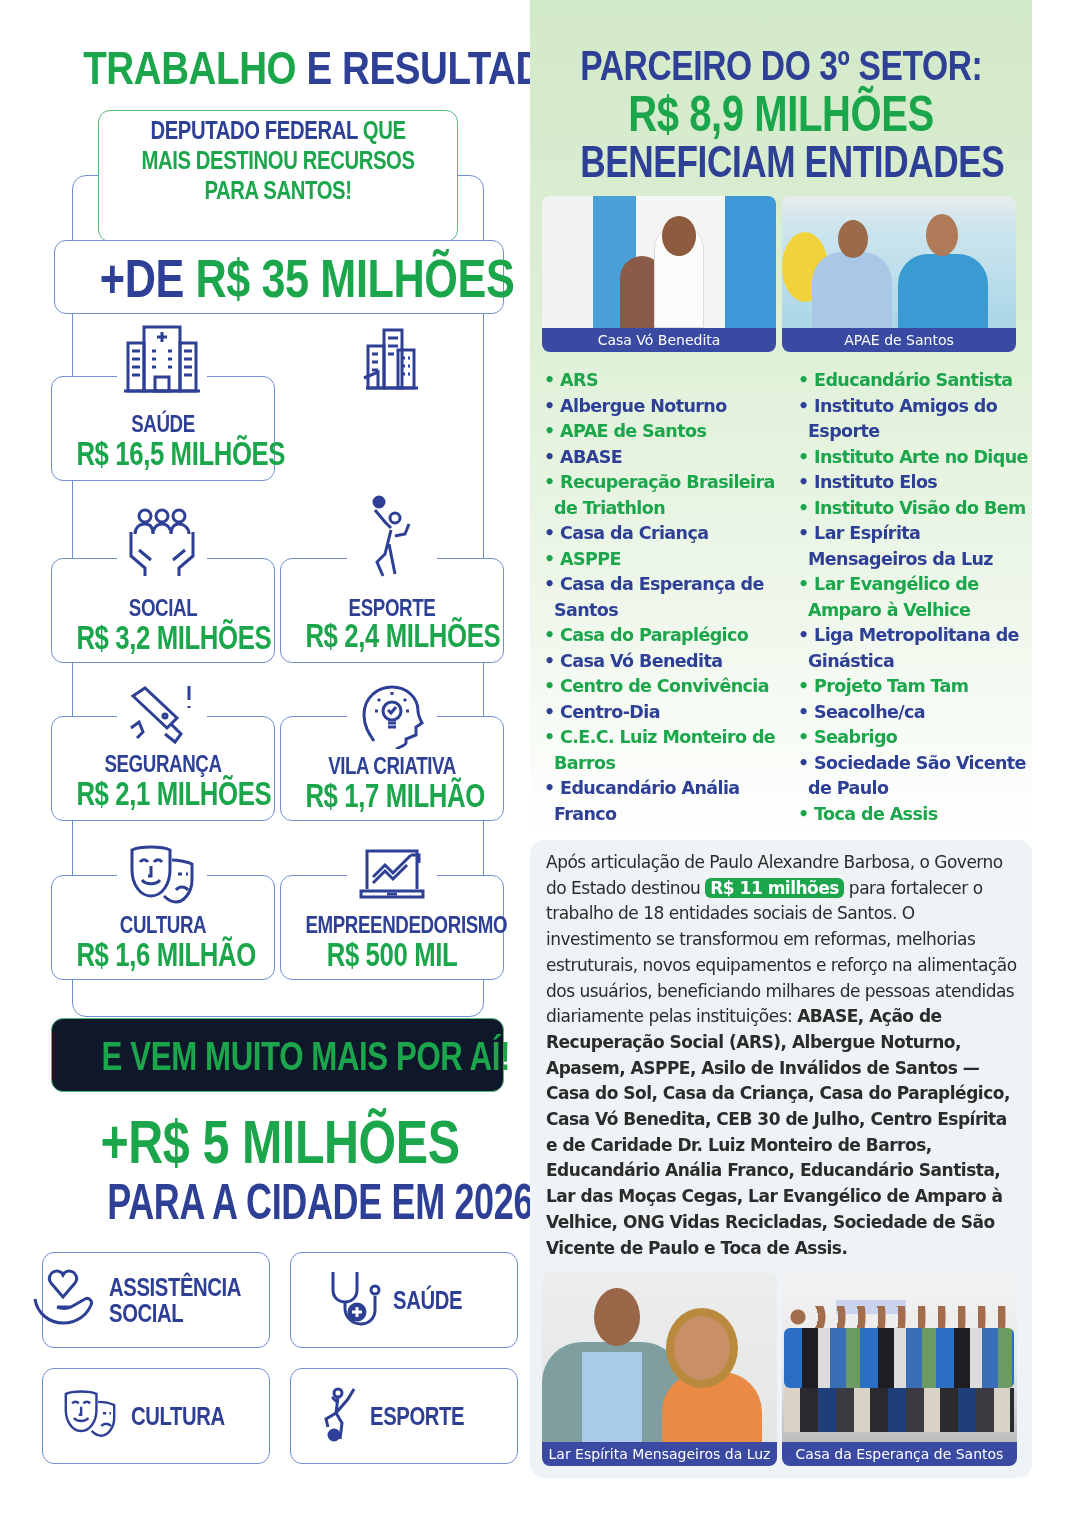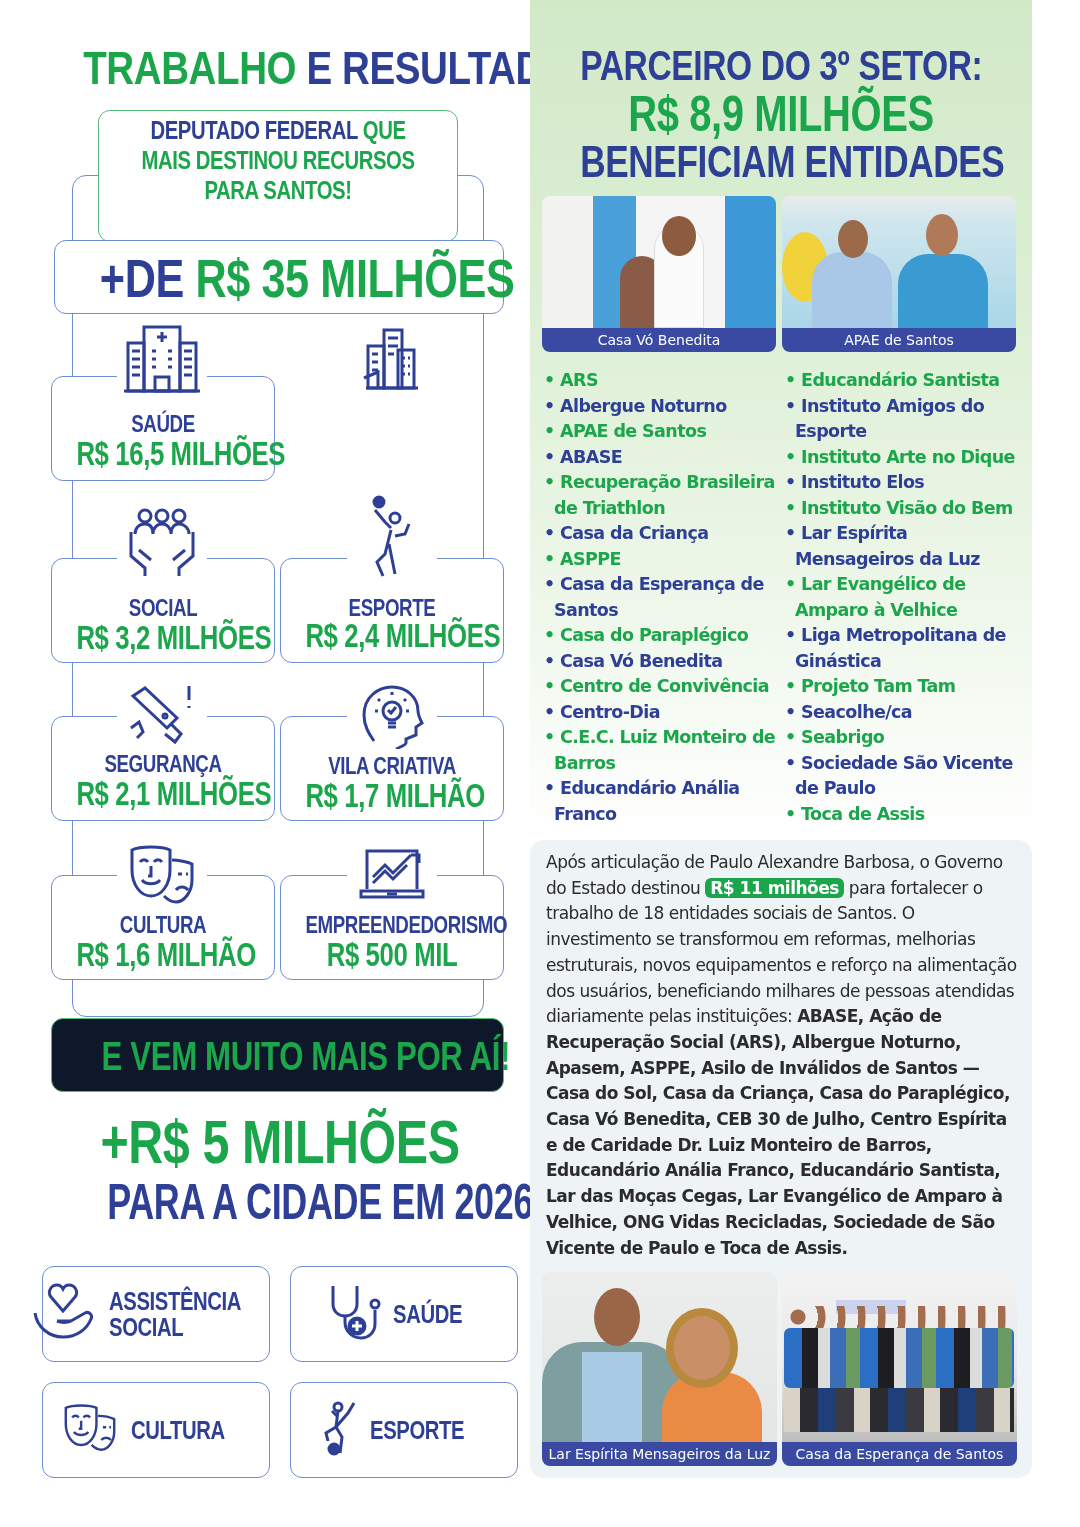--- a/index.html
+++ b/index.html
@@ -28,21 +28,21 @@
   .cat-icon { position: absolute; width: 90px; height: 78px; background: #fff; display: flex; align-items: center; justify-content: center; }
   .cat-label { position: absolute; left: 0; right: 0; font-size: 24px; line-height: 26px; transform: scaleX(0.78); white-space: nowrap; }
   .cat-value { position: absolute; left: 0; right: 0; font-size: 33px; line-height: 34px; transform: scaleX(0.78); white-space: nowrap; }
 
   .more-box { position: absolute; left: 51px; top: 1018px; width: 453px; height: 74px; background: #0f172a; border: 1.5px solid #55b97a; border-radius: 12px; text-align: center; }
   .more-box .txt { font-size: 40px; line-height: 74px; transform: scaleX(0.78); display: block; white-space: nowrap; }
 
   .plus5 { position: absolute; left: 40px; top: 1110px; width: 480px; text-align: center; font-size: 62px; line-height: 64px; transform: scaleX(0.78); white-space: nowrap; }
   .plus5-sub { position: absolute; left: 40px; top: 1174px; width: 480px; text-align: center; font-size: 50px; line-height: 56px; transform: scaleX(0.72); white-space: nowrap; }
 
-  .future-card { position: absolute; width: 228px; height: 96px; background: #fff; border: 1.5px solid #6e8fcf; border-radius: 12px; display: flex; align-items: center; justify-content: center; gap: 12px; margin-top: 14px; }
+  .future-card { position: absolute; width: 228px; height: 96px; background: #fff; border: 1.5px solid #6e8fcf; border-radius: 12px; display: flex; align-items: center; justify-content: center; gap: 12px; }
   .future-card .lbl { font-size: 26px; line-height: 26px; transform: scaleX(0.78); transform-origin: left center; white-space: nowrap; }
 
   
   #right { position: absolute; left: 530px; top: 0; width: 502px; height: 1527px;
     background: linear-gradient(to bottom, #d2e9c8 0px, #dcefd4 300px, #eef7ea 600px, #ffffff 840px, #ffffff 100%); }
 
   .r-title { position: absolute; left: 0; width: 502px; text-align: center; white-space: nowrap; transform: scaleX(0.8); }
 
   .photo { position: absolute; border-radius: 8px; overflow: hidden; }
   .photo .img { position: absolute; left: 0; top: 0; right: 0; bottom: 24px; }
@@ -283,21 +283,21 @@
     <li class="green">ASPPE</li>
     <li class="blue">Casa da Esperança de Santos</li>
     <li class="green">Casa do Paraplégico</li>
     <li class="blue">Casa Vó Benedita</li>
     <li class="green">Centro de Convivência</li>
     <li class="blue">Centro-Dia</li>
     <li class="green">C.E.C. Luiz Monteiro de Barros</li>
     <li class="blue">Educandário Anália Franco</li>
   </ul>
 
-  <ul class="ent-list" style="left:255px; width:240px;">
+  <ul class="ent-list" style="left:268px; width:240px;">
     <li class="green">Educandário Santista</li>
     <li class="blue">Instituto Amigos do Esporte</li>
     <li class="green">Instituto Arte no Dique</li>
     <li class="blue">Instituto Elos</li>
     <li class="green">Instituto Visão do Bem</li>
     <li class="blue">Lar Espírita Mensageiros da Luz</li>
     <li class="green">Lar Evangélico de Amparo à Velhice</li>
     <li class="blue">Liga Metropolitana de Ginástica</li>
     <li class="green">Projeto Tam Tam</li>
     <li class="blue">Seacolhe/ca</li>

